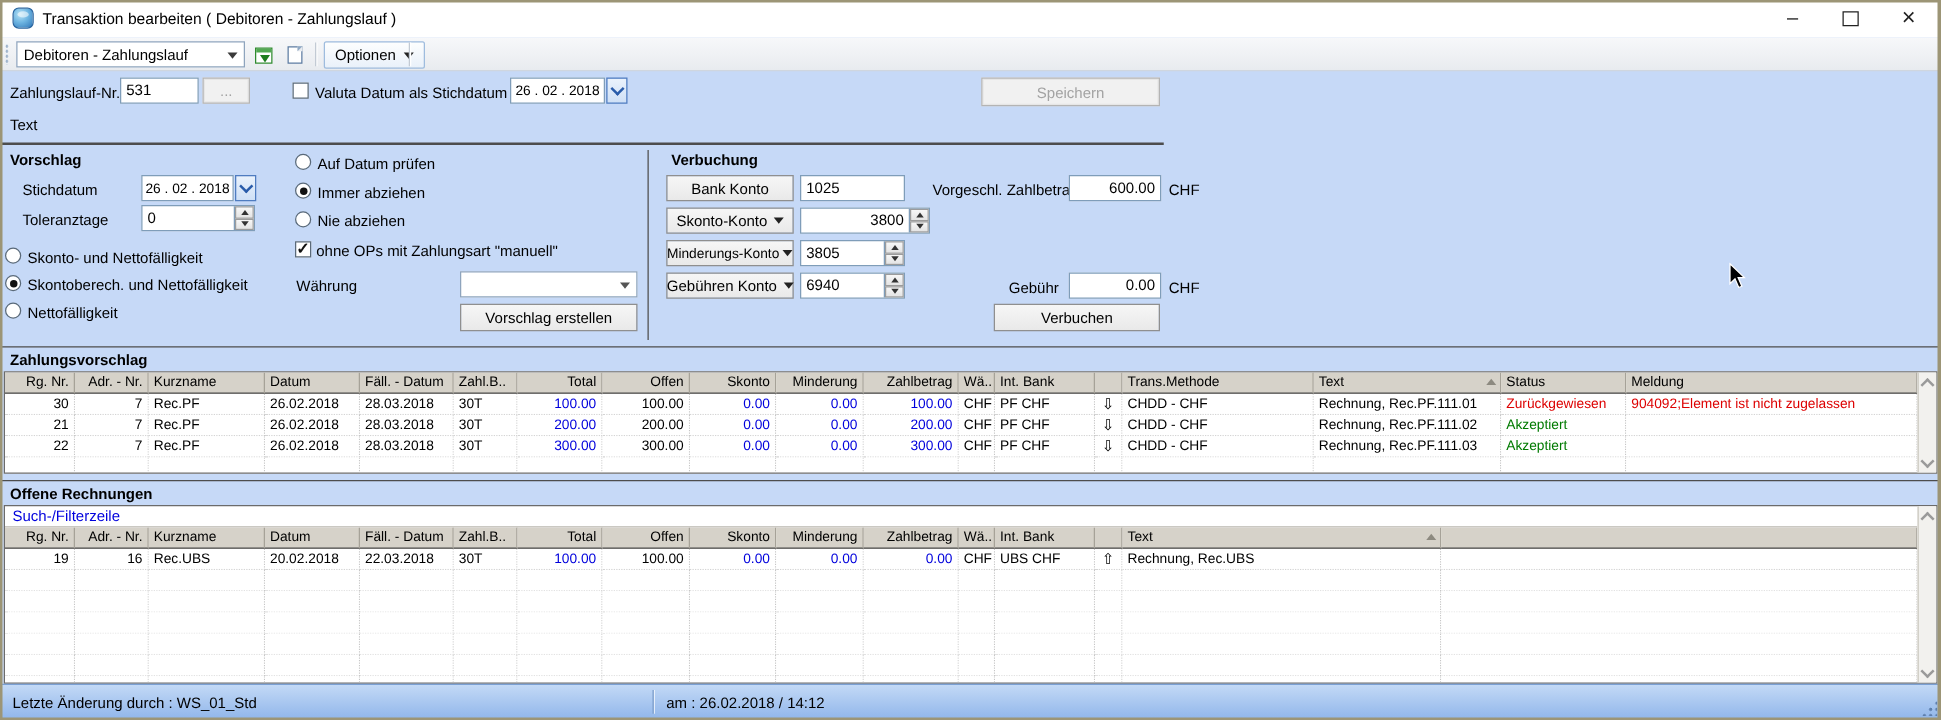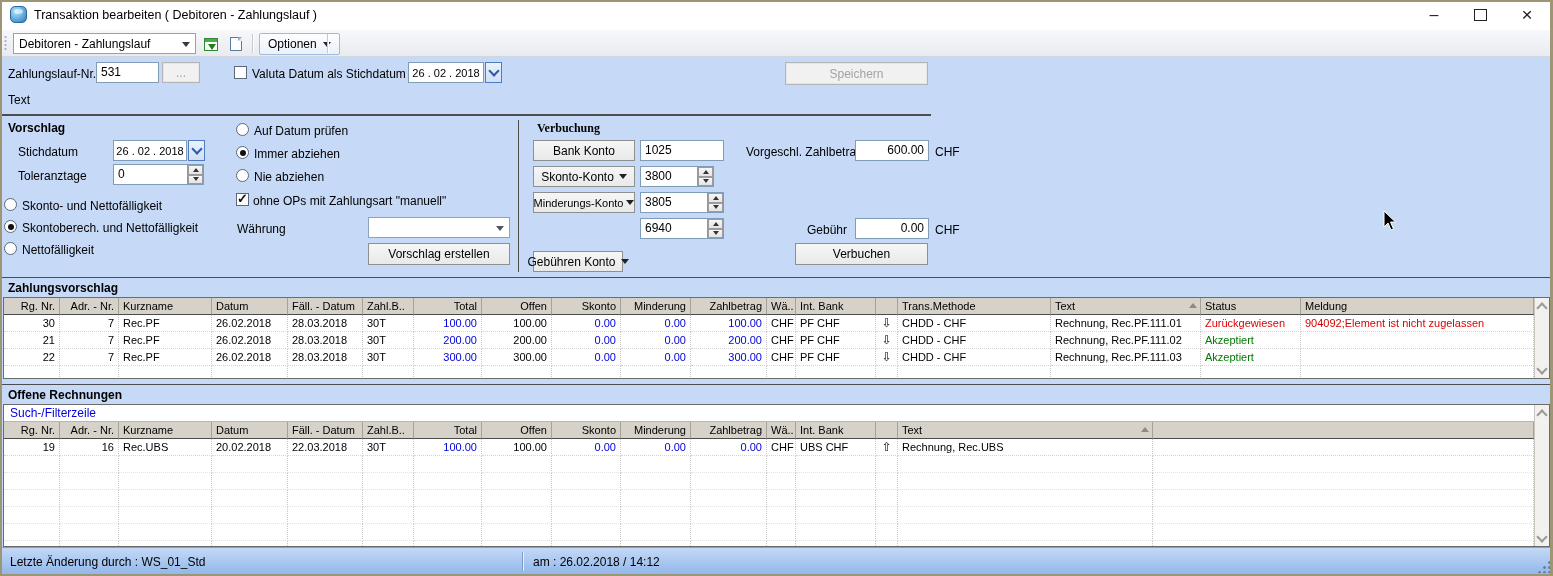--- a/index.html
+++ b/index.html
@@ -195,32 +195,32 @@
   <div class="chk checked" style="left:236px;top:193px;"></div>
   <div class="lbl" style="left:253px;top:194px;">ohne OPs mit Zahlungsart "manuell"</div>
   <div class="lbl" style="left:237px;top:222px;">Währung</div>
   <div class="combo" style="left:368px;top:217px;width:142px;height:21px;">
     <span style="padding-left:4px;"></span>
     <span class="tri"></span>
   </div>
   <div class="btn" style="left:368px;top:243px;width:142px;height:22px;">Vorschlag erstellen</div>
   <div class="vline" style="left:518px;top:120px;height:152px;"></div>
 
-  <div class="sec-title" style="left:537px;top:121px;font-family:Liberation Serif, serif;">Verbuchung</div>
+  <div class="sec-title" style="left:537px;top:121px;">Verbuchung</div>
 
   <div class="btn" style="left:533px;top:140px;width:102px;height:21px;">
     <span>Bank  Konto</span>
   </div>
   <div class="tb" style="left:640px;top:140px;width:84px;height:21px;">1025</div>
 
   <div class="btn" style="left:533px;top:166px;width:102px;height:21px;gap:5px;">
     <span>Skonto-Konto</span>
     <span class="tri" style="border-top-color:#222;"></span>
   </div>
-  <div class="spingroup" style="left:640px;top:166px;width:74px;height:21px;">
+  <div class="spingroup" style="left:640px;top:166px;width:104px;height:21px;text-align:right;">
     <span class="val">3800</span>
     <span class="spinner">
         <div>
           <span class="utri"></span>
         </div>
         <div>
           <span class="dtri"></span>
         </div>
       </span>
   </div>
@@ -234,21 +234,21 @@
     <span class="spinner">
         <div>
           <span class="utri"></span>
         </div>
         <div>
           <span class="dtri"></span>
         </div>
       </span>
   </div>
 
-  <div class="btn" style="left:533px;top:218px;width:90px;height:21px;gap:5px;margin-top:33px;">
+  <div class="btn" style="left:533px;top:218px;width:102px;height:21px;gap:5px;">
     <span>Gebühren Konto</span>
     <span class="tri" style="border-top-color:#222;"></span>
   </div>
   <div class="spingroup" style="left:640px;top:218px;width:84px;height:21px;">
     <span class="val">6940</span>
     <span class="spinner">
         <div>
           <span class="utri"></span>
         </div>
         <div>

